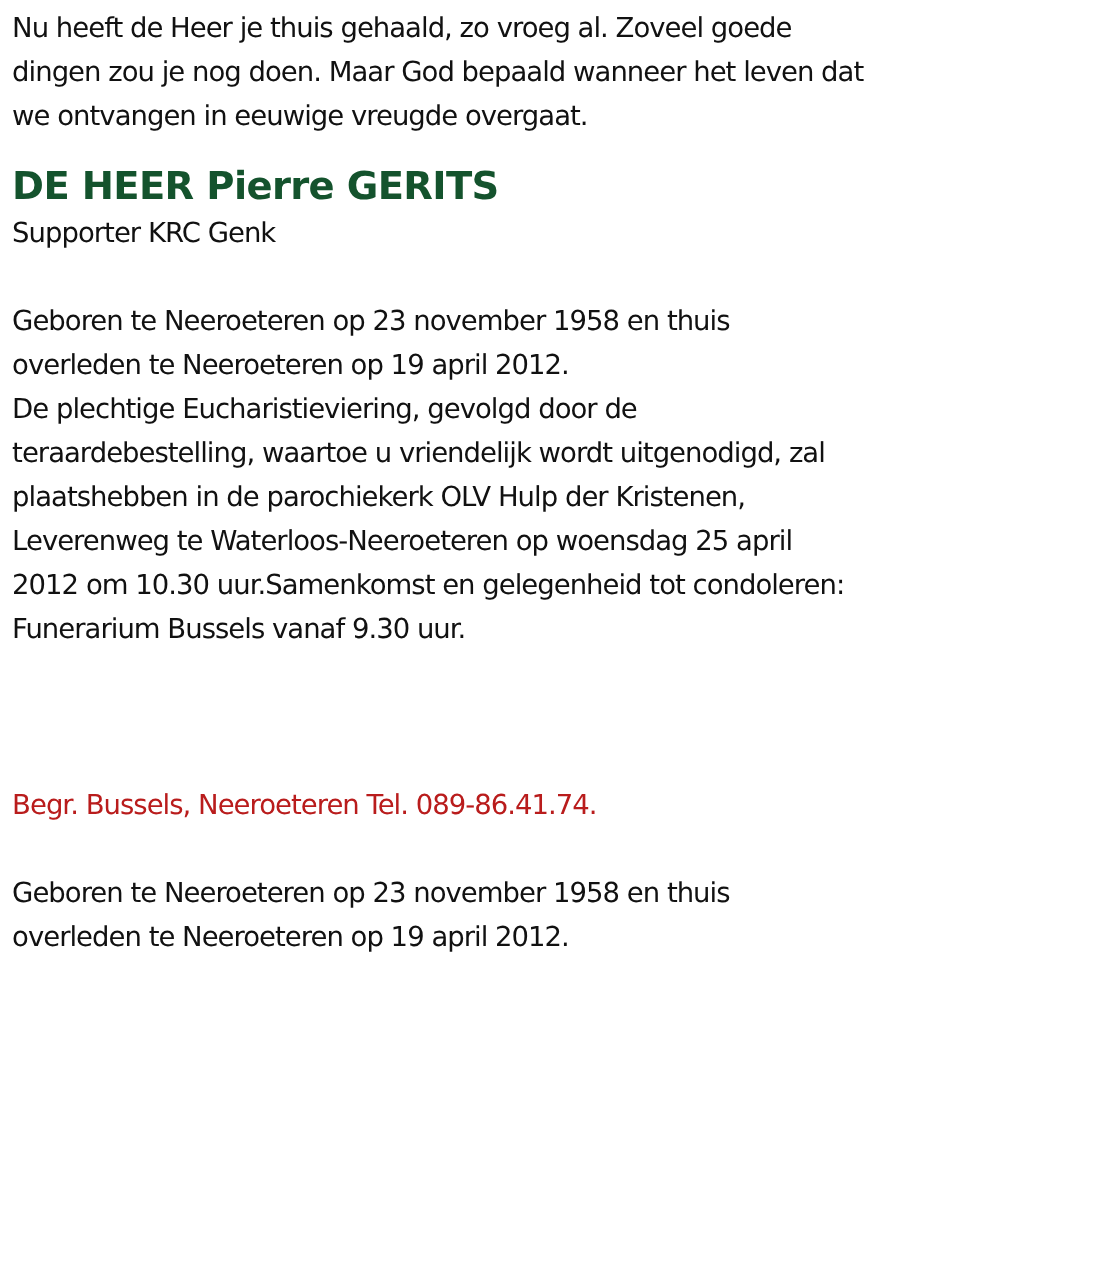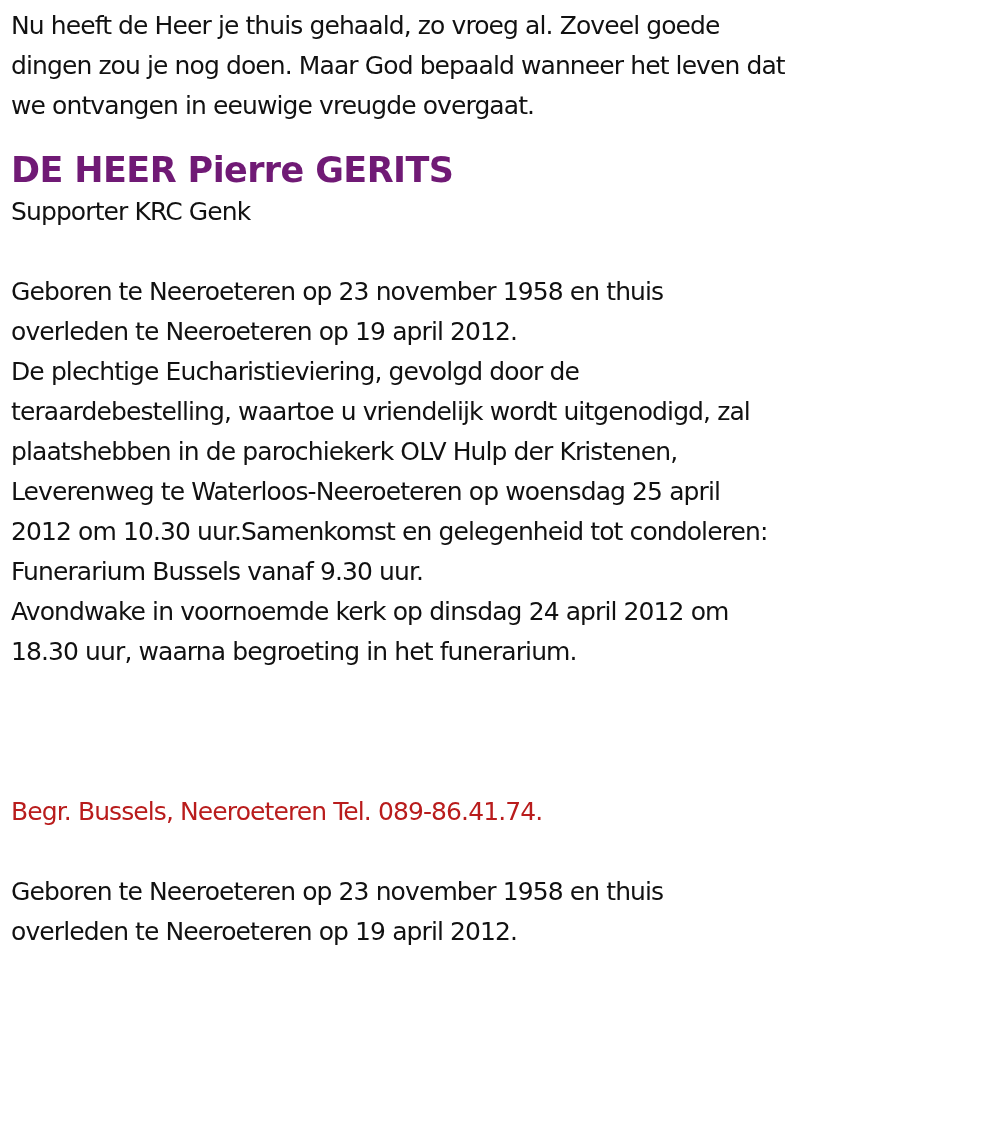--- a/index.html
+++ b/index.html
@@ -28,21 +28,21 @@
     }
     .intro {
       margin-bottom: 22px;
     }
     .name {
       font-size: 35px;
       font-weight: bold;
       line-height: 44px;
       margin: 0;
       letter-spacing: -0.6px;
-      color: #701a75;
+      color: #14532d;
     }
     .subtitle {
       margin-bottom: 40px;
     }
     .gap {
       height: 40px;
     }
     .muted {
       color: #b91c1c;
     }
@@ -52,21 +52,20 @@
 
 <div class="page">
   <p class="text intro">Nu heeft de Heer je thuis gehaald, zo vroeg al. Zoveel goede dingen zou je nog doen. Maar God bepaald wanneer het leven dat we ontvangen in eeuwige vreugde overgaat.</p>
 
   <h1 class="name">DE HEER Pierre GERITS</h1>
   <p class="text subtitle">Supporter KRC Genk</p>
 
   <div>
     <p class="text">Geboren te Neeroeteren op 23 november 1958 en thuis overleden te Neeroeteren op 19 april 2012.</p>
     <p class="text">De plechtige Eucharistieviering, gevolgd door de teraardebestelling, waartoe u vriendelijk wordt uitgenodigd, zal plaatshebben in de parochiekerk OLV Hulp der Kristenen, Leverenweg te Waterloos-Neeroeteren op woensdag 25 april 2012 om 10.30 uur.Samenkomst en gelegenheid tot condoleren: Funerarium Bussels vanaf 9.30 uur.</p>
-    <p class="text">Avondwake in voornoemde kerk op dinsdag 24 april 2012 om 18.30 uur, waarna begroeting in het funerarium.</p>
   </div>
 
   <div class="gap"></div>
 
 
   <div class="gap"></div>
 
 
   <div class="gap"></div>
 

